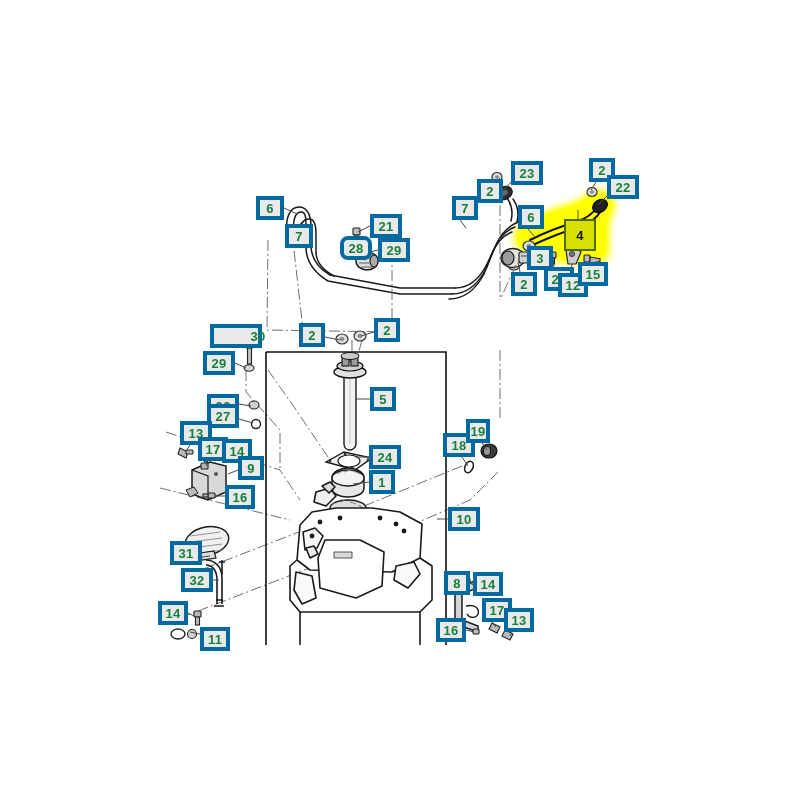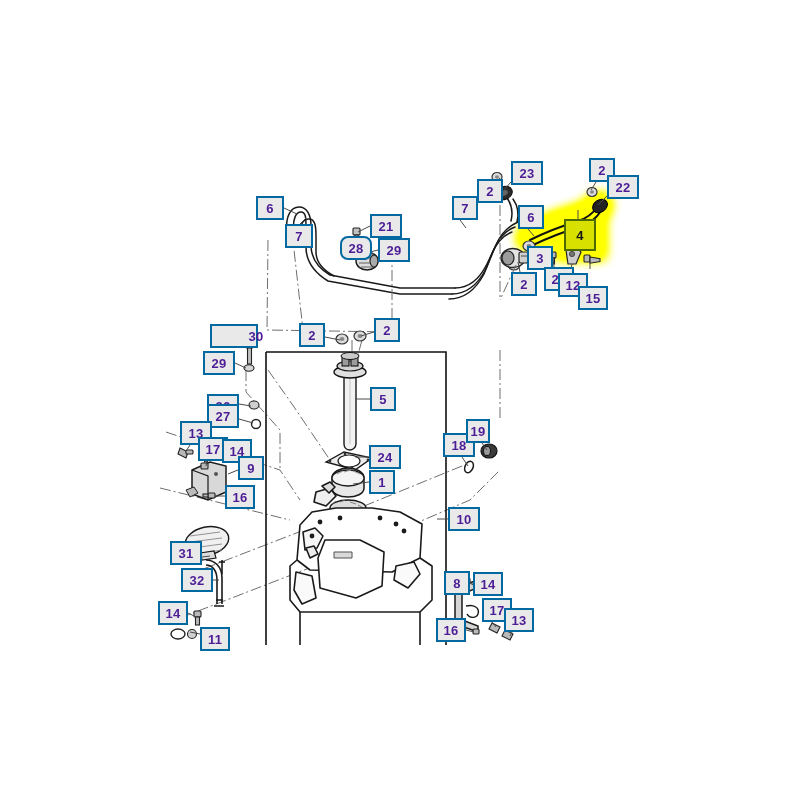--- a/index.html
+++ b/index.html
@@ -3,22 +3,22 @@
 <meta charset="utf-8">
 <style>
   html,body{margin:0;padding:0;background:#ffffff;}
   body{width:800px;height:800px;overflow:hidden;
        font-family:"Liberation Sans",sans-serif;}
   #stage{position:relative;width:800px;height:800px;background:#fff;}
   svg#diagram{position:absolute;left:0;top:0;width:800px;height:800px;display:block;}
   .lbl{
     position:absolute;
     background:#e9e9e9;
-    border:2px solid #0369a1;
-    color:#4c1d95;
+    border:4px solid #0369a1;
+    color:#15803d;
     font-size:13px;
     font-weight:bold;
     font-family:"Liberation Sans",sans-serif;
     display:flex;align-items:center;justify-content:center;
     box-sizing:border-box;
     letter-spacing:.2px;
     z-index:5;
   }
   .lbl.hl{
     background:#d8e000;
@@ -368,21 +368,21 @@
       <div class="lbl" style="left: 477px; top: 179px; width: 26px; height: 24px;">2</div>
       <div class="lbl" style="left: 452px; top: 196px; width: 26px; height: 24px;">7</div>
       <div class="lbl" style="left: 518px; top: 205px; width: 26px; height: 24px;">6</div>
       <div class="lbl" style="left: 589px; top: 158px; width: 26px; height: 24px;">2</div>
       <div class="lbl" style="left: 607px; top: 175px; width: 32px; height: 24px;">22</div>
       <div class="lbl hl" style="left: 564px; top: 219px; width: 32px; height: 32px;">4</div>
       <div class="lbl" style="left: 511px; top: 272px; width: 26px; height: 24px;">2</div>
       <div class="lbl" style="left: 527px; top: 246px; width: 26px; height: 24px;">3</div>
       <div class="lbl" style="left: 544px; top: 267px; width: 30px; height: 24px;">20</div>
       <div class="lbl" style="left: 558px; top: 273px; width: 30px; height: 24px;">12</div>
-      <div class="lbl" style="left: 578px; top: 286px; width: 30px; height: 24px;">15</div>
+      <div class="lbl" style="left: 578px; top: 262px; width: 30px; height: 24px;">15</div>
       <div class="lbl" style="left: 210px; top: 324px; width: 32px; height: 24px; padding-left: 44px;">30</div>
       <div class="lbl" style="left: 203px; top: 351px; width: 32px; height: 24px;">29</div>
       <div class="lbl" style="left: 299px; top: 323px; width: 26px; height: 24px;">2</div>
       <div class="lbl" style="left: 374px; top: 318px; width: 26px; height: 24px;">2</div>
       <div class="lbl" style="left: 207px; top: 394px; width: 32px; height: 24px;">26</div>
       <div class="lbl" style="left: 207px; top: 404px; width: 32px; height: 24px;">27</div>
       <div class="lbl" style="left: 180px; top: 421px; width: 32px; height: 24px;">13</div>
       <div class="lbl" style="left: 198px; top: 437px; width: 30px; height: 24px;">17</div>
       <div class="lbl" style="left: 222px; top: 439px; width: 30px; height: 24px;">14</div>
       <div class="lbl" style="left: 238px; top: 456px; width: 26px; height: 24px;">9</div>

